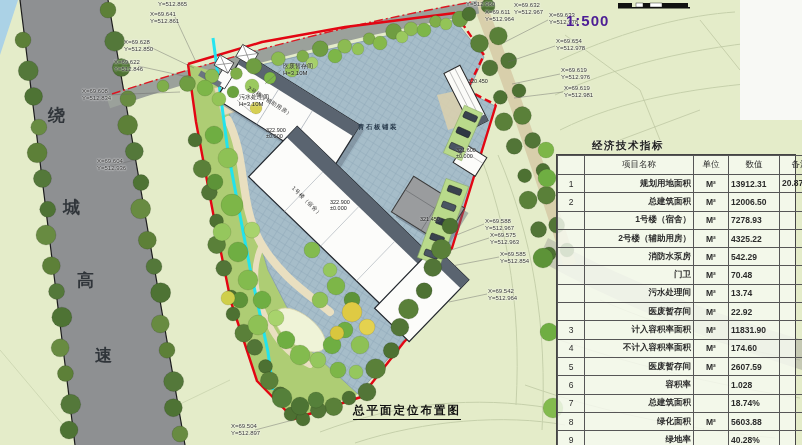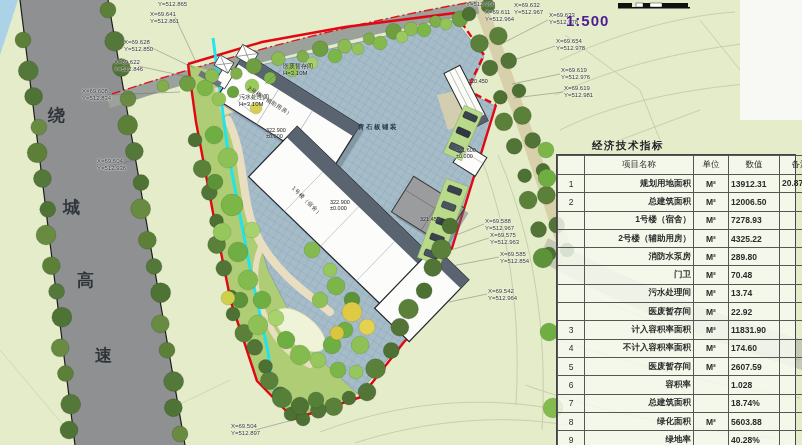--- a/index.html
+++ b/index.html
@@ -387,20 +387,21 @@
 H=3.10M</div>
       <div class="lbl pav" style="left: 358px; top: 123px;">青石板铺装</div>
     </div>
 
 <span class="roadchar" style="left:48px;top:104px">绕</span>
 <span class="roadchar" style="left:63px;top:196px">城</span>
 <span class="roadchar" style="left:77px;top:269px">高</span>
 <span class="roadchar" style="left:95px;top:344px">速</span>
 
 <div class="scaletxt" style="left:566px;top:12px">1:500</div>
+<div class="maptitle" style="left:353px;top:403px">总平面定位布置图</div>
 
 <div class="econ-title">经济技术指标</div>
 <div class="econ">
   <table>
     <thead>
       <tr>
         <th class="c-num"></th>
         <th class="c-name">项目名称</th>
         <th class="c-unit">单位</th>
         <th class="c-value">数值</th>
@@ -433,21 +434,21 @@
             <td class="c-num"></td>
             <td class="c-name">2号楼（辅助用房）</td>
             <td class="c-unit">M²</td>
             <td class="c-value">4325.22</td>
             <td class="c-note"></td>
           </tr>
           <tr>
             <td class="c-num"></td>
             <td class="c-name">消防水泵房</td>
             <td class="c-unit">M²</td>
-            <td class="c-value">289.80</td>
+            <td class="c-value">542.29</td>
             <td class="c-note"></td>
           </tr>
           <tr>
             <td class="c-num"></td>
             <td class="c-name">门卫</td>
             <td class="c-unit">M²</td>
             <td class="c-value">70.48</td>
             <td class="c-note"></td>
           </tr>
           <tr>

